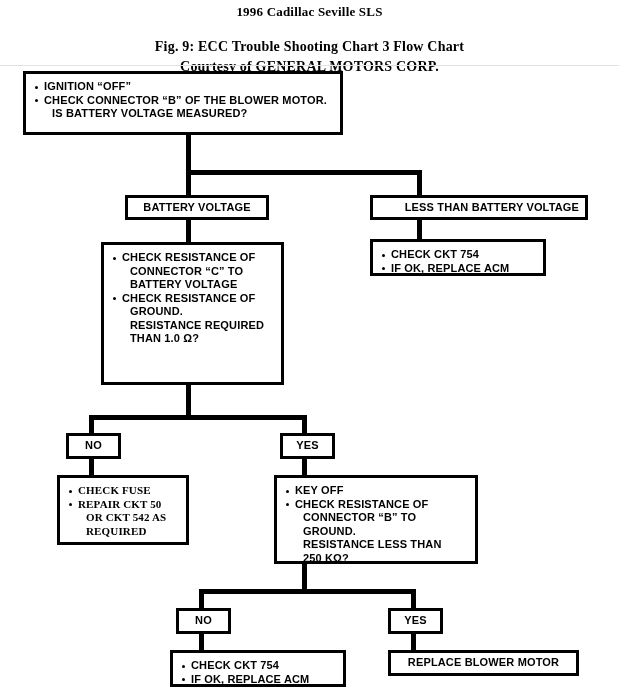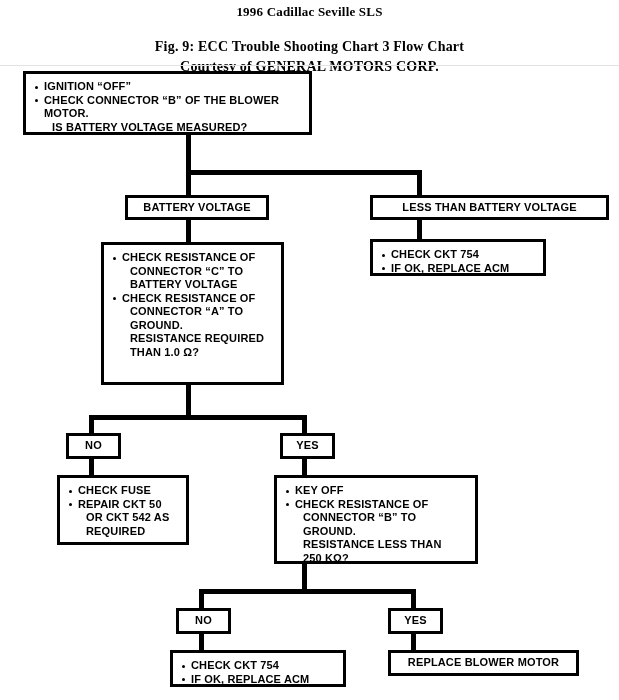--- a/index.html
+++ b/index.html
@@ -135,71 +135,70 @@
 
   <div class="ln" style="left:302px; top:564px; width:5px; height:30px;"></div>
   <div class="ln" style="left:199px; top:589px; width:217px; height:5px;"></div>
   <div class="ln" style="left:199px; top:589px; width:5px; height:20px;"></div>
   <div class="ln" style="left:411px; top:589px; width:5px; height:20px;"></div>
 
   <div class="ln" style="left:199px; top:633px; width:5px; height:18px;"></div>
 
   <div class="ln" style="left:411px; top:633px; width:5px; height:18px;"></div>
 
-  <div class="node pad" style="left:23px; top:71px; width:289px; height:64px;">
+  <div class="node pad" style="left:23px; top:71px; width:320px; height:64px;">
     <ul>
       <li>IGNITION “OFF”</li>
       <li>
         <span>CHECK CONNECTOR “B” OF THE BLOWER MOTOR.</span>
         <span class="cont">IS BATTERY VOLTAGE MEASURED?</span>
       </li>
     </ul>
   </div>
 
   <div class="node center" style="left:125px; top:195px; width:144px; height:25px;">
     <span>BATTERY VOLTAGE</span>
   </div>
 
-  <div class="node center" style="left:370px; top:195px; width:239px; height:25px;">
+  <div class="node center" style="left:370px; top:195px; width:218px; height:25px;justify-content:flex-end;">
     <span>LESS THAN BATTERY VOLTAGE</span>
   </div>
 
   <div class="node pad" style="left:370px; top:239px; width:176px; height:37px;">
     <ul>
       <li>CHECK CKT 754</li>
       <li>IF OK, REPLACE ACM</li>
     </ul>
   </div>
 
   <div class="node pad" style="left:101px; top:242px; width:183px; height:143px;">
     <ul>
       <li>
         <span>CHECK RESISTANCE OF</span>
         <span class="cont">CONNECTOR “C” TO</span>
         <span class="cont">BATTERY VOLTAGE</span>
       </li>
       <li>
         <span>CHECK RESISTANCE OF</span>
-        <span class="cont">CONNECTOR “A” TO</span>
         <span class="cont">GROUND.</span>
         <span class="cont">RESISTANCE REQUIRED</span>
         <span class="cont">THAN 1.0 Ω?</span>
       </li>
     </ul>
   </div>
 
   <div class="node center" style="left:66px; top:433px; width:55px; height:26px;">
     <span>NO</span>
   </div>
 
   <div class="node center" style="left:280px; top:433px; width:55px; height:26px;">
     <span>YES</span>
   </div>
 
-  <div class="node pad" style="left:57px; top:475px; width:132px; height:70px;">
+  <div class="node pad" style="left:57px; top:475px; width:132px; height:70px;font-family:Liberation Serif, serif;">
     <ul>
       <li>CHECK FUSE</li>
       <li>
         <span>REPAIR CKT 50</span>
         <span class="cont">OR CKT 542 AS</span>
         <span class="cont">REQUIRED</span>
       </li>
     </ul>
   </div>
 

